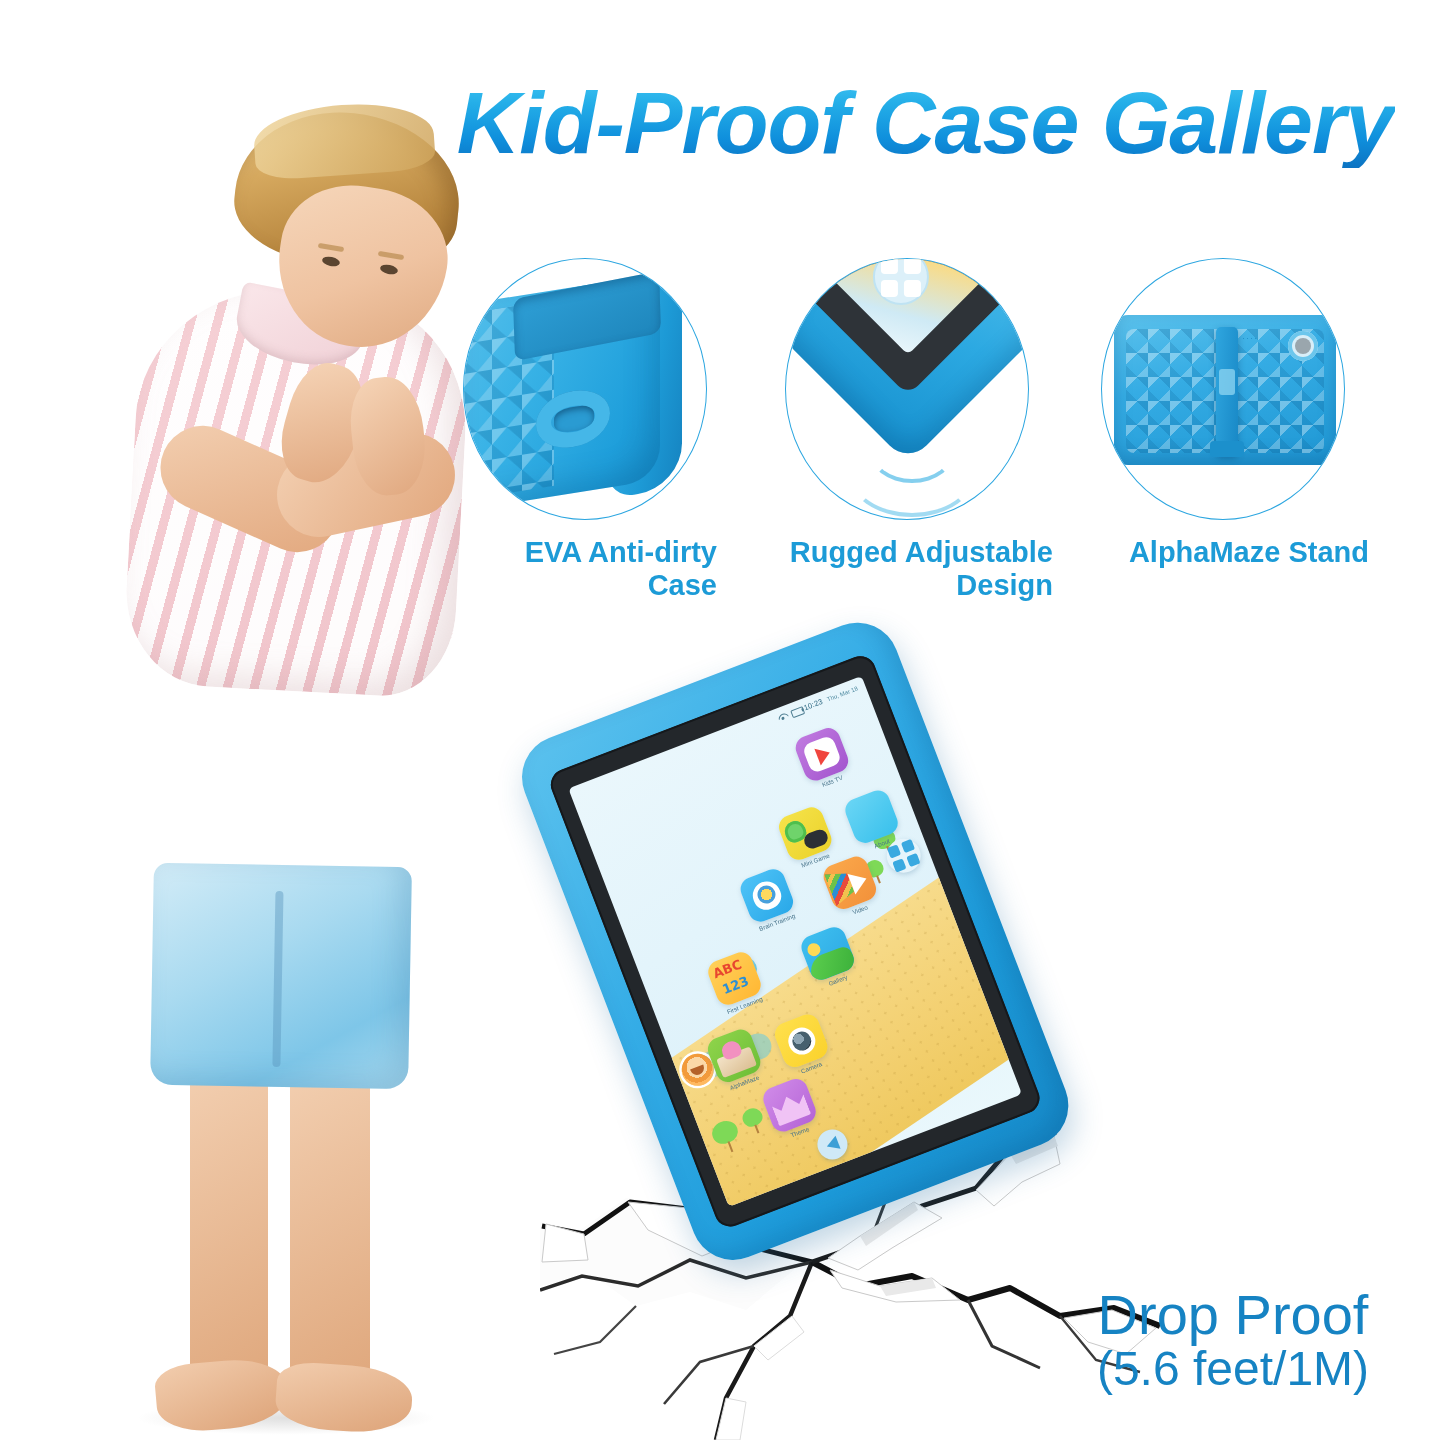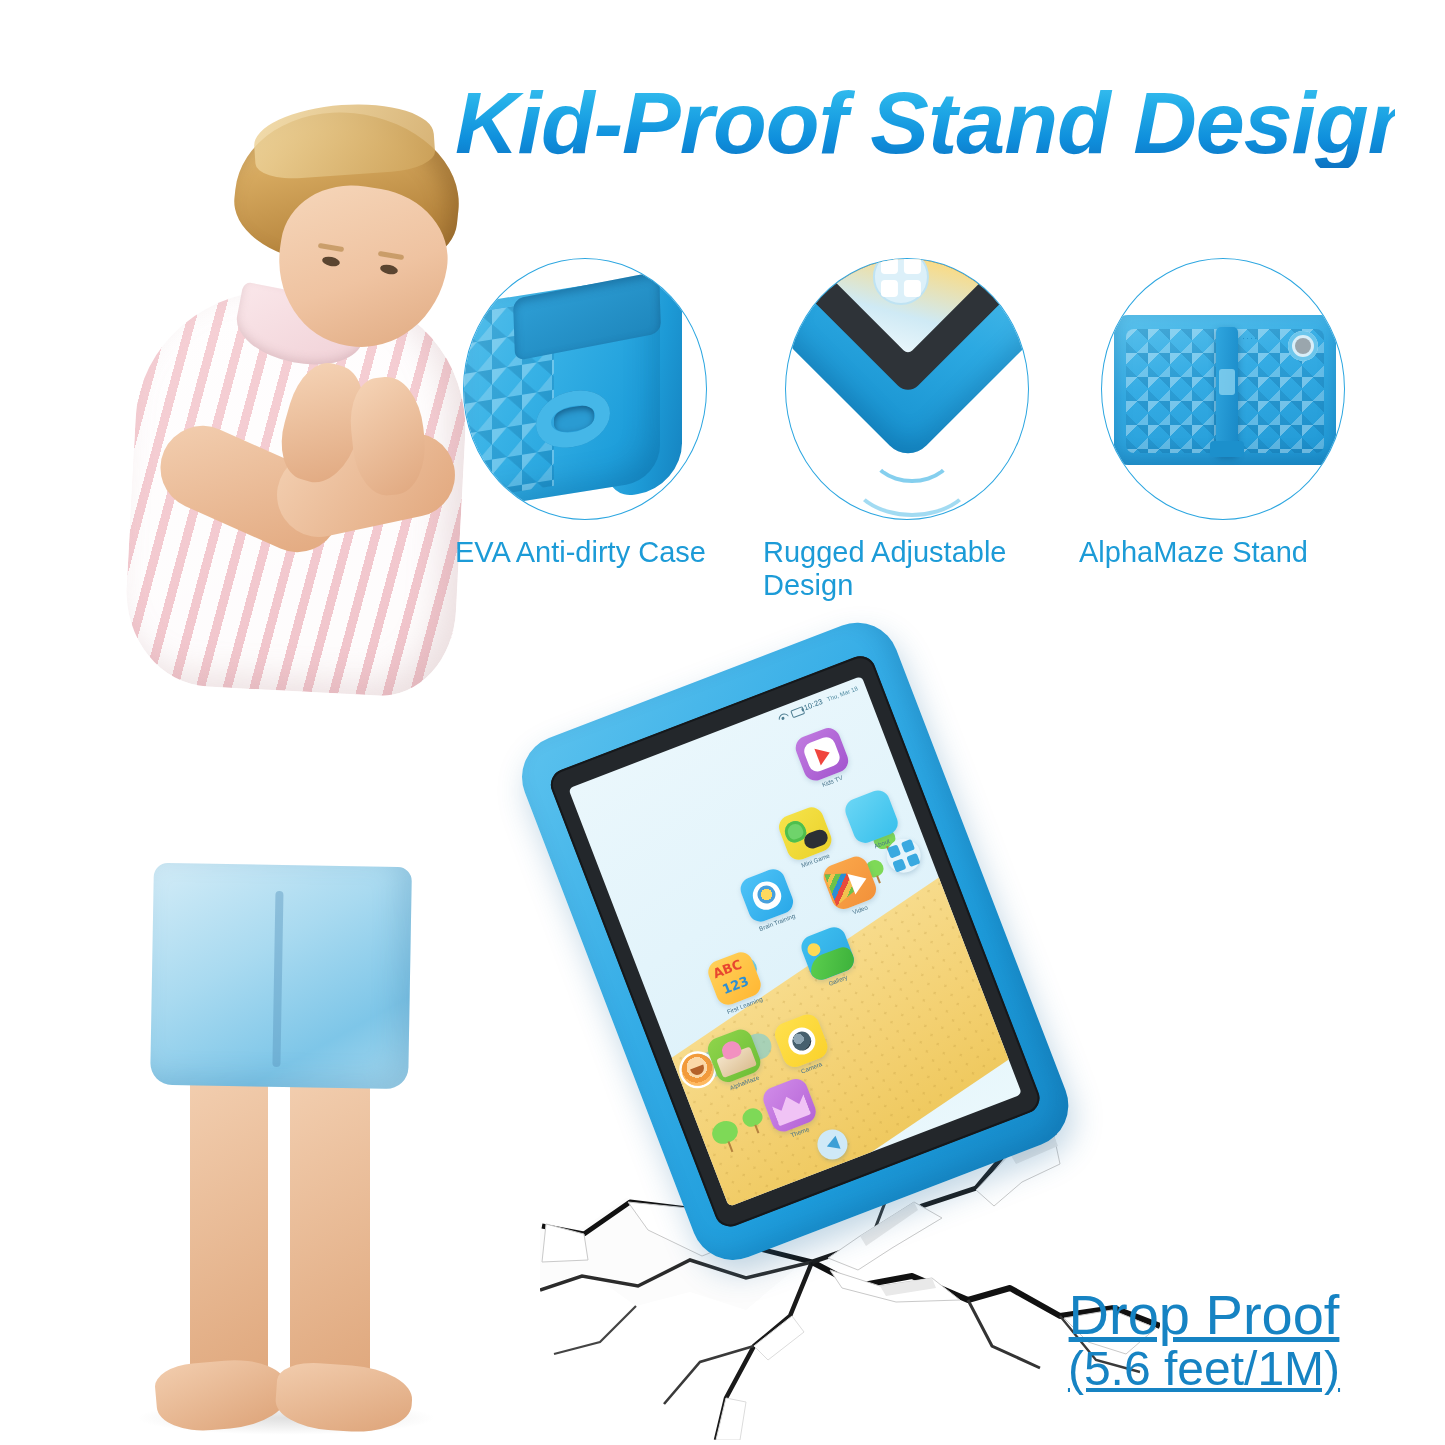--- a/index.html
+++ b/index.html
@@ -30,22 +30,22 @@
   .feat.f1{left:0px;}
   .feat.f2{left:322px;}
   .feat.f3{left:638px;}
   .circ{
     position:absolute;left:8px;top:0;width:244px;height:262px;
     border:1.6px solid #2CA6E0;border-radius:50%;
     overflow:hidden;background:#fff;
     box-sizing:border-box;
   }
   .feat-label{
-    position:absolute;top:278px;width:100%;text-align:left;
-    color:#1C9BD7;font-size:29px;line-height:1.15;font-weight:400;
+    position:absolute;top:278px;width:100%;text-align:right;
+    color:#1C9BD7;font-size:29px;line-height:1.15;font-weight:700;
   }
   .feat.f2 .feat-label{width:290px;left:-14px;}
   .feat.f3 .feat-label{width:290px;left:-14px;}
 
   
   .eva-wrap{position:absolute;left:-6px;top:24px;width:256px;height:218px;}
   .eva-body{
     position:absolute;left:4px;top:6px;width:198px;height:206px;
     background:linear-gradient(118deg,#54BEEA 0%,#38B2E6 35%,#1F9FDB 78%,#178FCB 100%);
     border-radius:14px 10px 34px 12px;
@@ -394,32 +394,32 @@
     position:absolute;left:18px;top:252px;width:7px;height:7px;border-radius:50%;
     background:#101316;box-shadow:inset 0 0 0 1.5px #2E3338;
   }
 
   
   .crack{position:absolute;left:540px;top:1110px;width:620px;height:330px;}
   .crack svg{width:100%;height:100%;display:block;}
 
   
   .dropcap{
-    position:absolute;left:1019px;top:1286px;width:370px;text-align:center;
-    color:#1683C3;line-height:1.04;text-decoration:underline;
+    position:absolute;left:1048px;top:1286px;width:370px;text-align:center;
+    color:#1683C3;line-height:1.04;
   }
   .dropcap .l1{font-size:56px;}
   .dropcap .l2{font-size:48px;}
 </style>
 </head>
 <body>
 
 <div id="stage">
 
-  <div class="headline">Kid-Proof Stand Design</div>
+  <div class="headline">Kid-Proof Case Gallery</div>
 
   <div class="boy">
     <div class="b-shadow"></div>
     <div class="b-leg l"></div>
     <div class="b-leg r"></div>
     <div class="b-foot l"></div>
     <div class="b-foot r"></div>
     <div class="b-shorts"></div>
     <div class="b-shirt"></div>
     <div class="b-arm l"></div>

